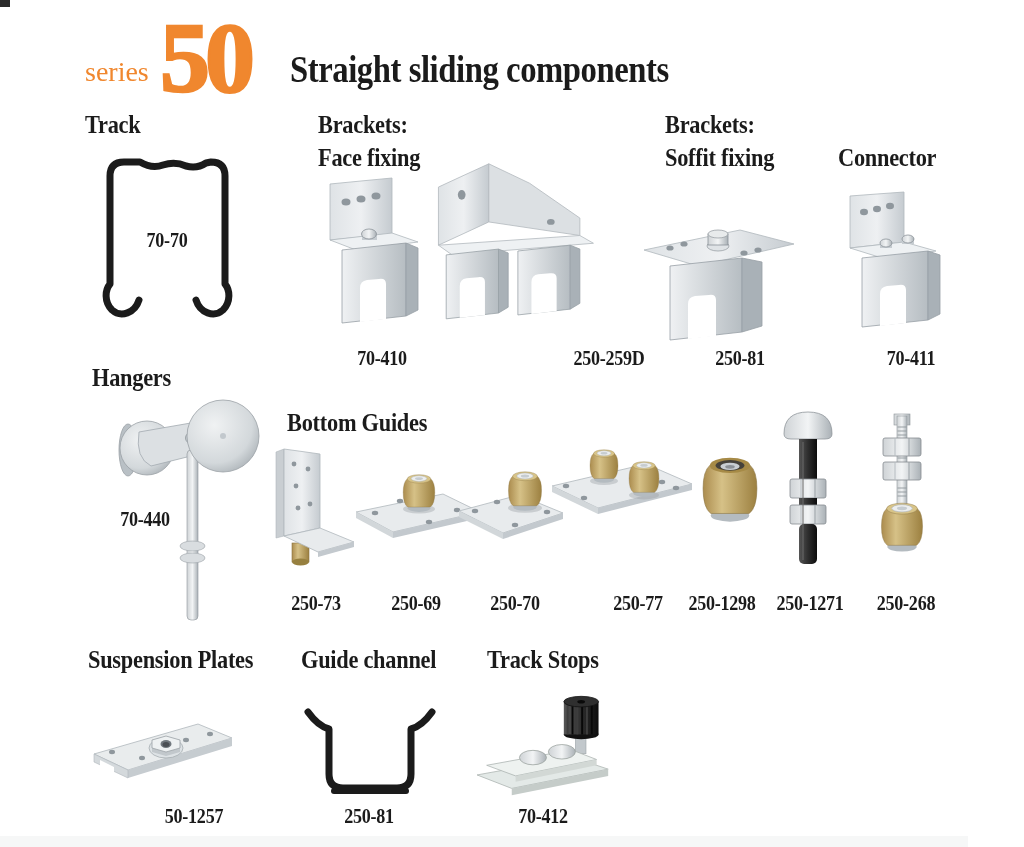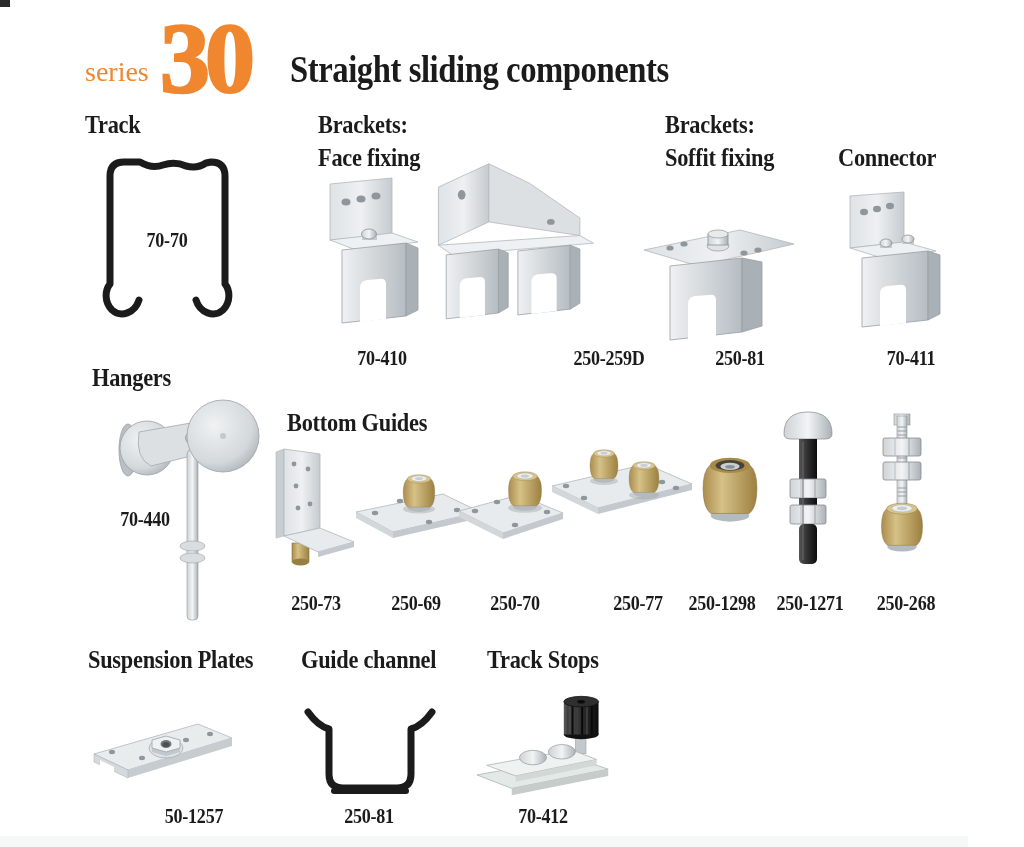--- a/index.html
+++ b/index.html
@@ -68,21 +68,21 @@
       <ellipse cx="30" cy="17.5" rx="5" ry="2" fill="#8c9196"></ellipse>
     </symbol>
   </defs>
 </svg>
 
 <div class="page">
 
   <div class="scan-artifact"></div>
 
   <div class="series-label">series</div>
-  <div class="series-number">30</div>
+  <div class="series-number">50</div>
   <div class="title">Straight sliding components</div>
 
   <div class="h" style="left:85px;top:108px">Track</div>
   <div class="h" style="left:318px;top:108px">
     <span style="display:block">Brackets:</span>
     <span style="display:block">Face fixing</span>
   </div>
   <div class="h" style="left:665px;top:108px">
     <span style="display:block">Brackets:</span>
     <span style="display:block">Soffit fixing</span>

